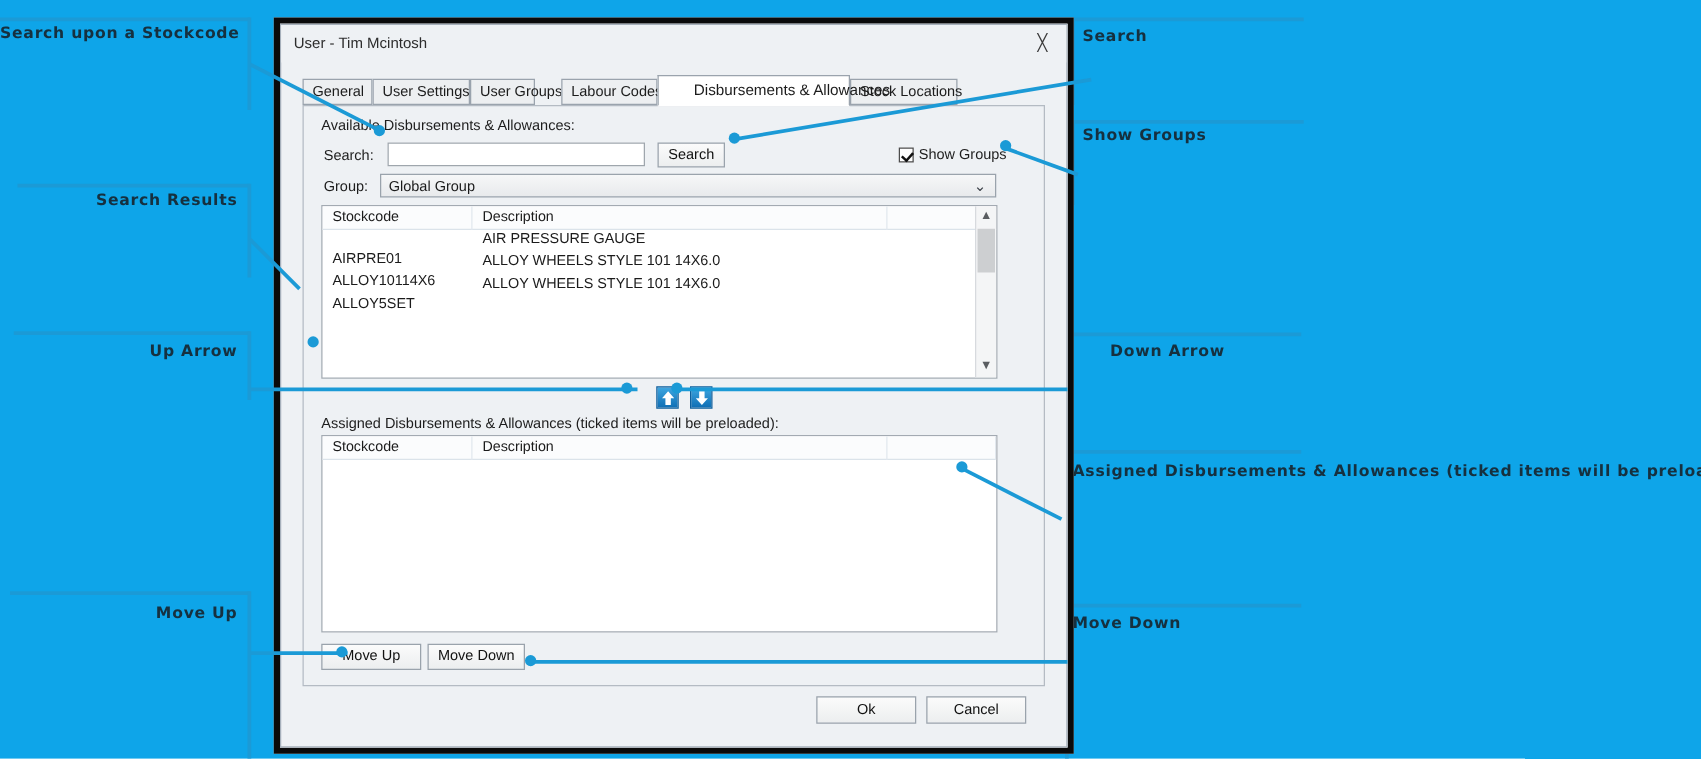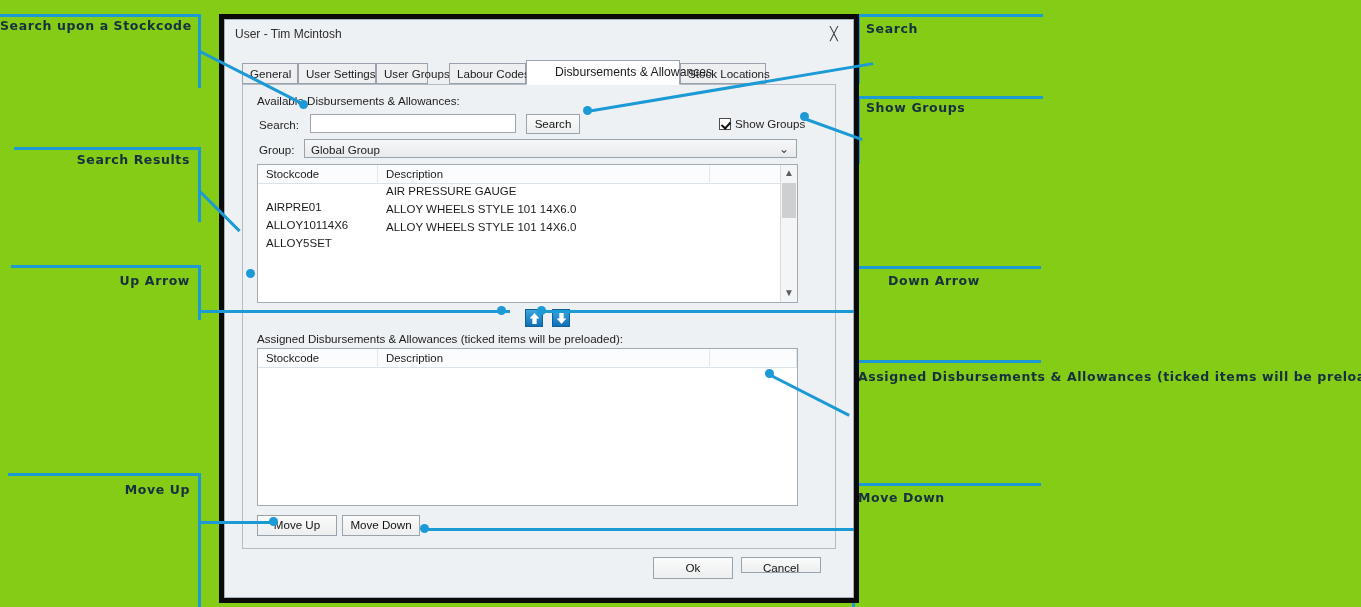--- a/index.html
+++ b/index.html
@@ -3,21 +3,21 @@
 <meta charset="utf-8">
 <style>
   * { box-sizing: border-box; }
   html, body {
     margin: 0; padding: 0;
     width: 1361px; height: 607px;
     background: #ffffff;
     font-family: "Liberation Sans", sans-serif;
     overflow: hidden;
   }
-  #stage { position: relative; width: 1361px; height: 607px; background:#84cc16; }
+  #stage { position: relative; width: 1361px; height: 607px; background:#0ea5e9; }
 
   
   .ann-rule { position: absolute; background: #1b9ad6; height: 3px; }
   .ann-vert { position: absolute; background: #1b9ad6; width: 3px; }
   .ann-label {
     position: absolute;
     font-family: "DejaVu Sans", sans-serif;
     font-weight: bold;
     font-size: 12.5px;
     color: #16303f;
@@ -331,20 +331,20 @@
             </div>
             <div class="grid-rows"></div>
           </div>
 
           <div class="btn" style="left:14px; top:430px; width:80px; height:21px;">Move Up</div>
           <div class="btn" style="left:99px; top:430px; width:78px; height:21px;">Move Down</div>
         </div>
 
         <div id="footer">
           <div class="btn" style="left:411px; top:6px; width:80px; height:22px; line-height:20px;">Ok</div>
-          <div class="btn" style="left:499px; top:6px; width:80px; height:16px; line-height:20px;">Cancel</div>
+          <div class="btn" style="left:499px; top:6px; width:80px; height:22px; line-height:20px;">Cancel</div>
         </div>
 
       </div>
     </div>
   </div>
 
 </div>
 
 </body></html>

